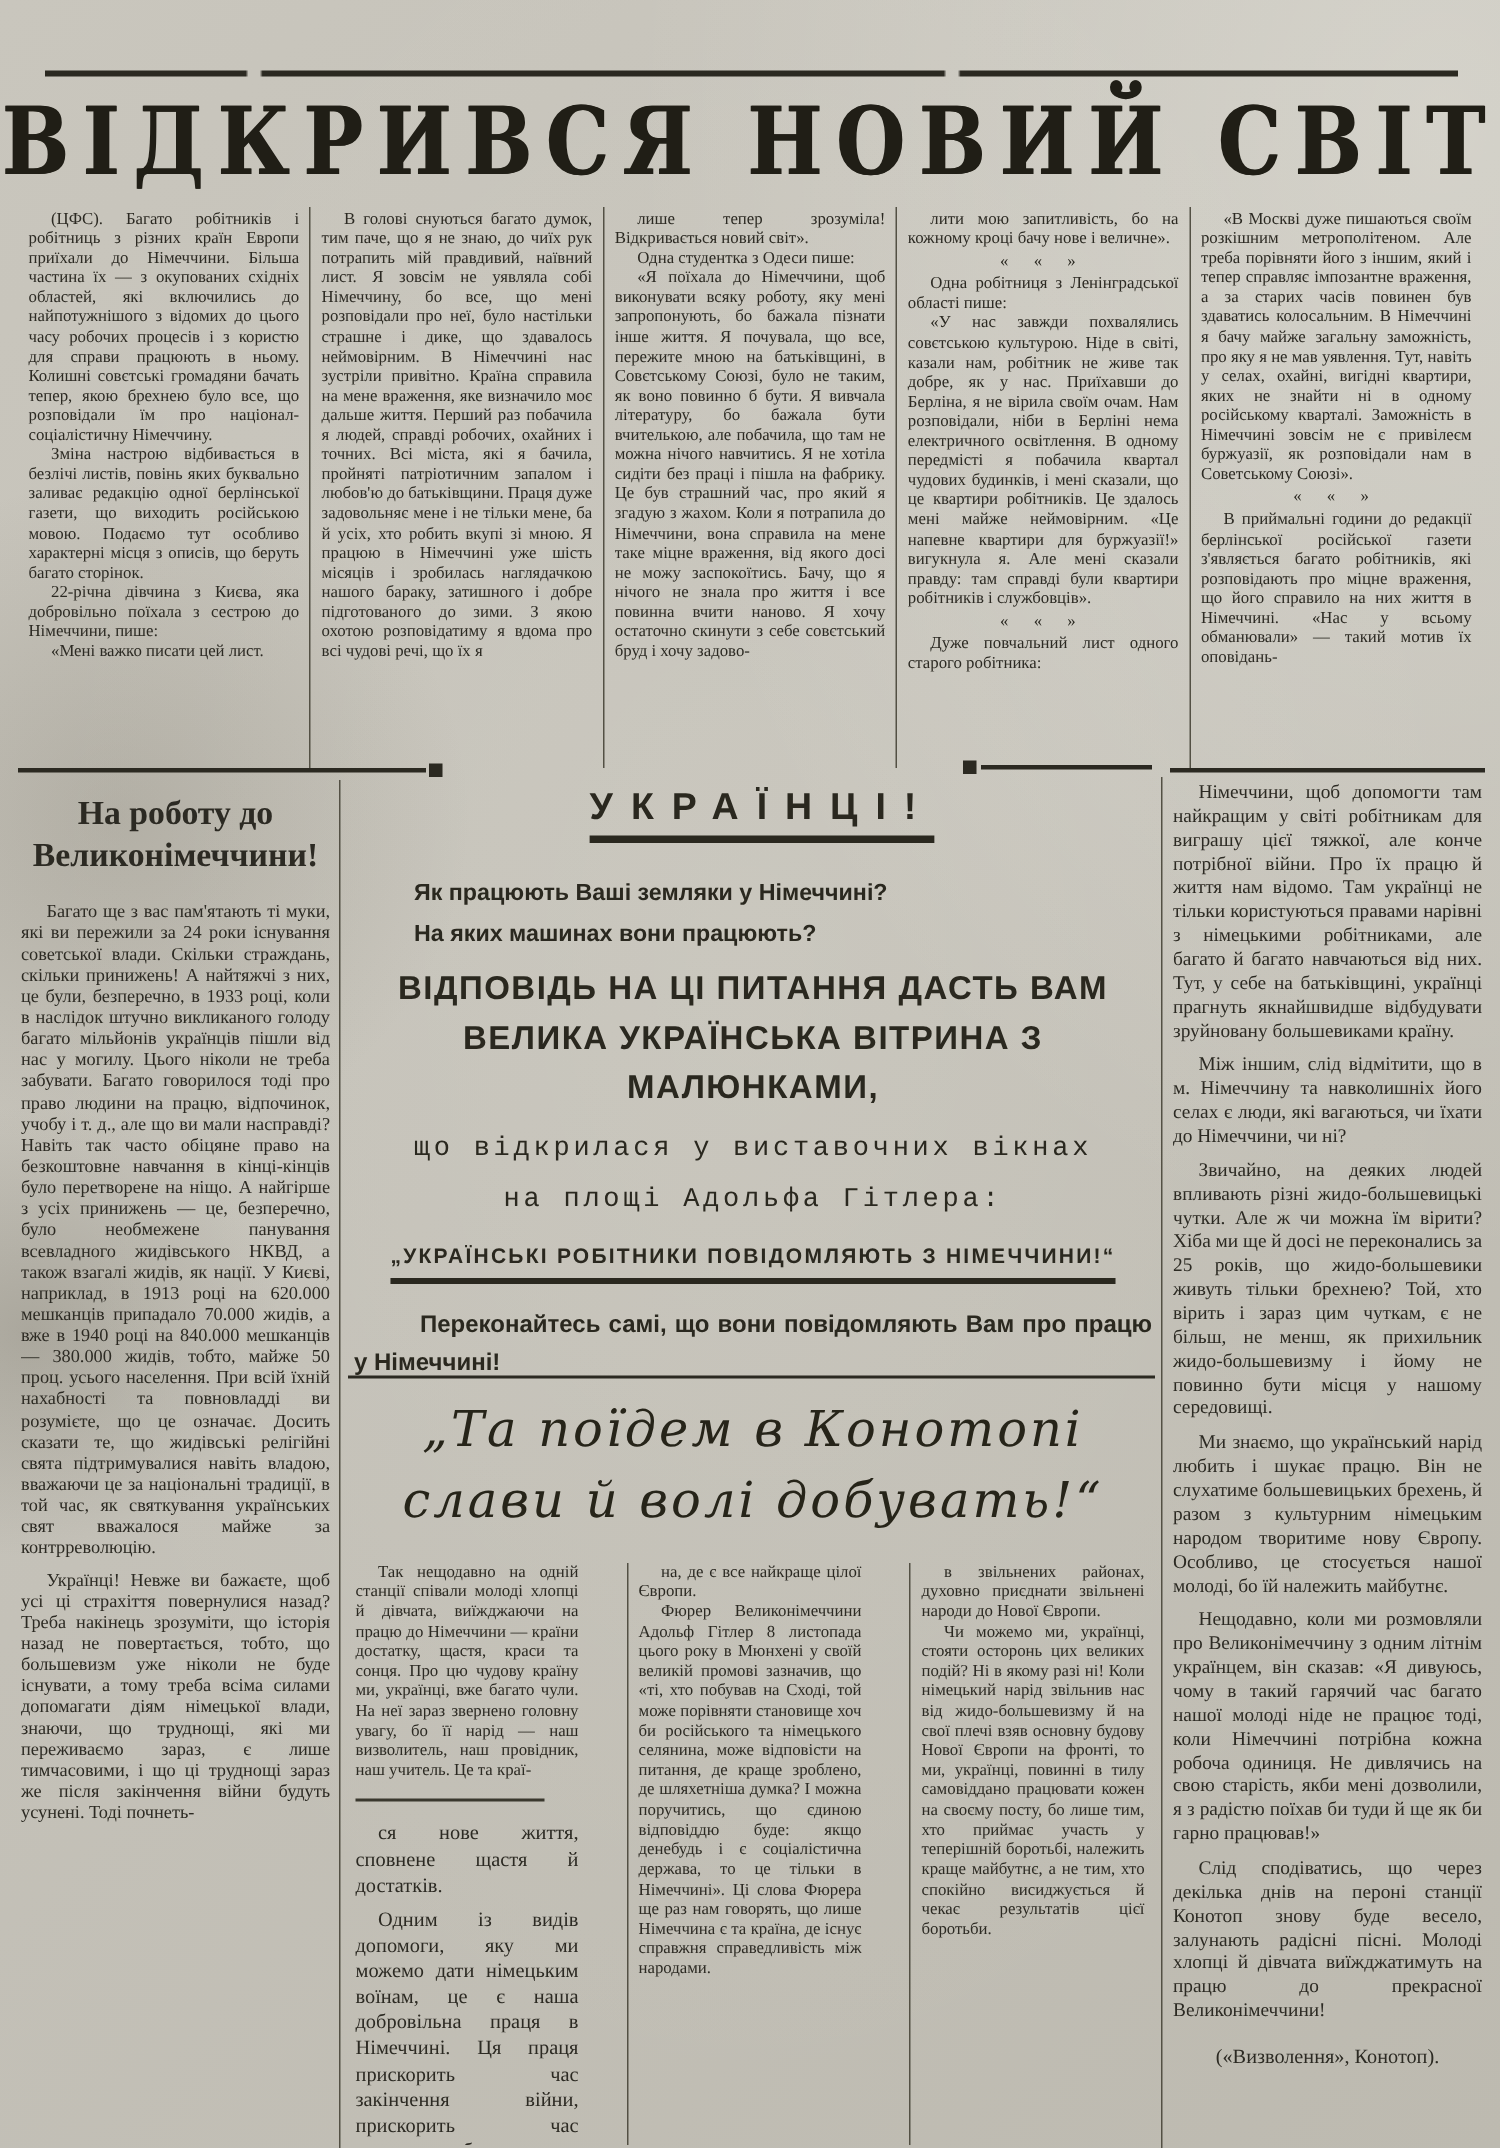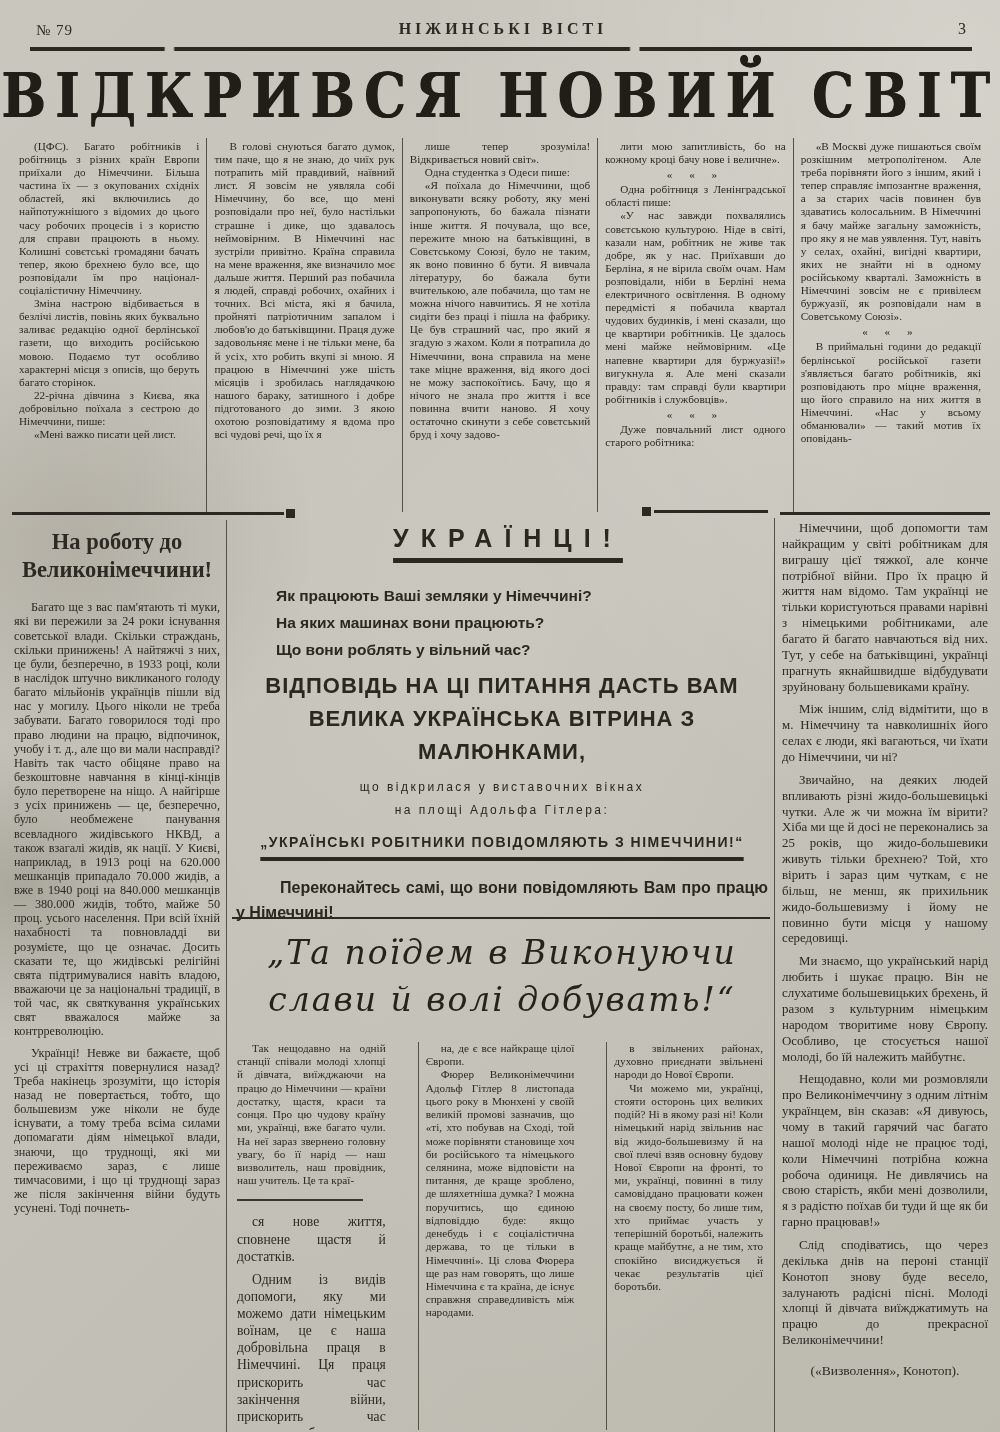--- a/index.html
+++ b/index.html
@@ -39,21 +39,21 @@
   .sidebar-headline { font-size:22.5px; font-weight:bold; text-align:center; line-height:1.25; margin:4px 0 16px; }
   .sidebar-body { font-size:12.2px; line-height:1.16; text-align:justify; }
   .sidebar-body p { margin-bottom:7px; text-indent:17px; }
   
   .poster { position:absolute; left:236px; top:520px; width:532px; text-align:center; font-family:"Liberation Sans", sans-serif; color:#2a281f; }
   .poster-title { display:inline-block; font-size:25px; font-weight:bold; letter-spacing:12px; padding-left:12px; margin:4px 0 0;
     text-decoration:underline; text-decoration-thickness:5px; text-underline-offset:11px; }
   .poster-questions { text-align:left; margin:34px 0 6px 40px; font-weight:bold; font-size:15.5px; }
   .poster-questions p { margin:0 0 9px; text-indent:0 !important; }
   .poster-answer { font-weight:bold; font-size:22px; line-height:1.5; letter-spacing:1px; margin:10px 0 8px; }
-  .poster-loc { font-family:Liberation Sans, sans-serif; font-size:12px; line-height:1.9; letter-spacing:2.5px; }
+  .poster-loc { font-family:Liberation Mono, monospace; font-size:18px; line-height:1.9; letter-spacing:2.5px; }
   .poster-exhibit { font-weight:bold; font-size:14px; line-height:2.05; letter-spacing:1.5px; margin-top:6px;
     text-decoration:underline; text-decoration-thickness:4px; text-underline-offset:10px; }
   .poster-closing { text-align:justify; font-weight:bold; font-size:16px; line-height:1.55; margin:20px 0 0; text-indent:44px; }
   
   .song-headline { position:absolute; left:232px; top:930px; width:540px; text-align:center;
     font-family:"DejaVu Serif", serif; font-style:italic; font-size:33px; line-height:1.42; color:#262419; letter-spacing:2px; }
   .bottom-cols { position:absolute; left:230px; top:1042px; width:540px; height:388px; display:flex;gap:25px; }
   .bottom-col { flex:1 1 0; padding:0 7px; font-size:11.2px; line-height:1.18; text-align:justify; overflow:hidden; }
   .bottom-col + .bottom-col { border-left:1px solid #535044; }
   .inline-rule { width:85%; height:2px; background:#3a382e; margin:12px 0 12px 0; }
@@ -65,25 +65,20 @@
   .right-col { position:absolute; left:782px; top:521px; width:206px; height:905px; overflow:hidden; }
   .right-col-body { font-size:12.9px; line-height:1.23; text-align:justify; }
   .right-col-body p { margin-bottom:7px; text-indent:17px; }
   .vrule { position:absolute; width:1px; background:#535044; }
 </style>
 </head>
 <body>
 
 <div class="page">
 
-  <div class="hdr">
-    <span class="issue">№ 79</span>
-    <span class="masthead">НІЖИНСЬКІ ВІСТІ</span>
-    <span class="pageno">3</span>
-  </div>
   <div class="hdr-rule"></div>
 
   <div class="main-headline">ВІДКРИВСЯ НОВИЙ СВІТ</div>
 
   <div class="lead-cols">
     <div class="lead-col">
         <p>(ЦФС). Багато робітників і робітниць з різних країн Европи приїхали до Німеччини. Більша частина їх — з окупованих східніх областей, які включились до найпотужнішого з відомих до цього часу робочих процесів і з користю для справи працюють в ньому. Колишні совєтські громадяни бачать тепер, якою брехнею було все, що розповідали їм про націонал-соціалістичну Німеччину.</p>
         <p>Зміна настрою відбивається в безлічі листів, повінь яких буквально заливає редакцію одної берлінської газети, що виходить російською мовою. Подаємо тут особливо характерні місця з описів, що беруть багато сторінок.</p>
         <p>22-річна дівчина з Києва, яка добровільно поїхала з сестрою до Німеччини, пише:</p>
         <p>«Мені важко писати цей лист.</p>
@@ -126,32 +121,31 @@
         <p>Багато ще з вас пам'ятають ті муки, які ви пережили за 24 роки існування советської влади. Скільки страждань, скільки принижень! А найтяжчі з них, це були, безперечно, в 1933 році, коли в наслідок штучно викликаного голоду багато мільйонів українців пішли від нас у могилу. Цього ніколи не треба забувати. Багато говорилося тоді про право людини на працю, відпочинок, учобу і т. д., але що ви мали насправді? Навіть так часто обіцяне право на безкоштовне навчання в кінці-кінців було перетворене на ніщо. А найгірше з усіх принижень — це, безперечно, було необмежене панування всевладного жидівського НКВД, а також взагалі жидів, як нації. У Києві, наприклад, в 1913 році на 620.000 мешканців припадало 70.000 жидів, а вже в 1940 році на 840.000 мешканців — 380.000 жидів, тобто, майже 50 проц. усього населення. При всій їхній нахабності та повновладді ви розумієте, що це означає. Досить сказати те, що жидівські релігійні свята підтримувалися навіть владою, вважаючи це за національні традиції, в той час, як святкування українських свят вважалося майже за контрреволюцію.</p>
         <p>Українці! Невже ви бажаєте, щоб усі ці страхіття повернулися назад? Треба накінець зрозуміти, що історія назад не повертається, тобто, що большевизм уже ніколи не буде існувати, а тому треба всіма силами допомагати діям німецької влади, знаючи, що труднощі, які ми переживаємо зараз, є лише тимчасовими, і що ці труднощі зараз же після закінчення війни будуть усунені. Тоді почнеть-</p>
       </div>
   </div>
 
   <div class="poster">
     <div><span class="poster-title">УКРАЇНЦІ!</span></div>
     <div class="poster-questions">
         <p>Як працюють Ваші земляки у Німеччині?</p>
         <p>На яких машинах вони працюють?</p>
-        <p>Що вони роблять у вільний час?</p>
       </div>
     <div class="poster-answer">ВІДПОВІДЬ НА ЦІ ПИТАННЯ ДАСТЬ ВАМ ВЕЛИКА УКРАЇНСЬКА ВІТРИНА З МАЛЮНКАМИ,</div>
     <div class="poster-loc">що відкрилася у виставочних вікнах</div>
     <div class="poster-loc">на площі Адольфа Гітлера:</div>
     <div class="poster-exhibit">„УКРАЇНСЬКІ РОБІТНИКИ ПОВІДОМЛЯЮТЬ З НІМЕЧЧИНИ!“</div>
     <div class="poster-closing">Переконайтесь самі, що вони повідомляють Вам про працю у Німеччині!</div>
   </div>
 
   <div class="rule" style="top:917px; left:232px; width:538px; height:2px;"></div>
 
-  <div class="song-headline">„Та поїдем в Виконуючи слави й волі добувать!“</div>
+  <div class="song-headline">„Та поїдем в Конотопі слави й волі добувать!“</div>
 
   <div class="bottom-cols">
     <div class="bottom-col">
       <div>
           <p>Так нещодавно на одній станції співали молоді хлопці й дівчата, виїжджаючи на працю до Німеччини — країни достатку, щастя, краси та сонця. Про цю чудову країну ми, українці, вже багато чули. На неї зараз звернено головну увагу, бо її нарід — наш визволитель, наш провідник, наш учитель. Це та краї-</p>
         </div>
       <div class="inline-rule"></div>
       <div class="work-cont">
         <div>
             <p>ся нове життя, сповнене щастя й достатків.</p>

